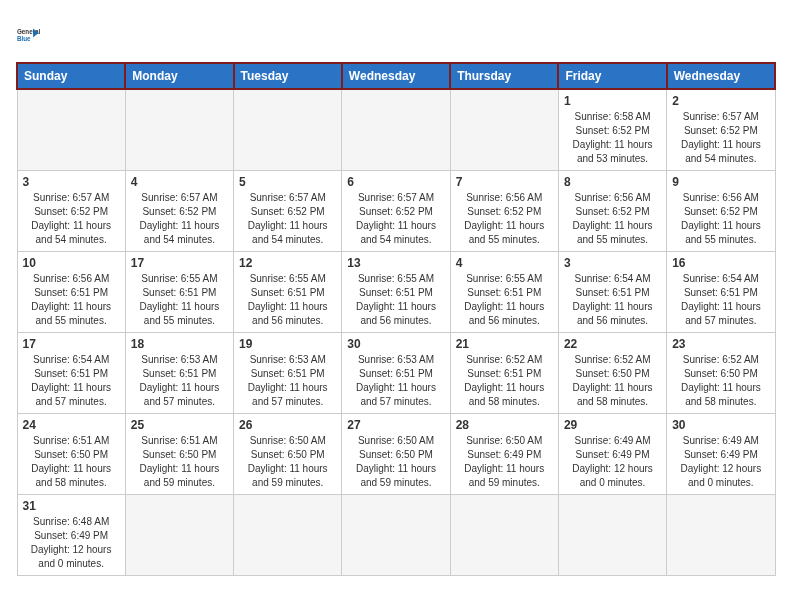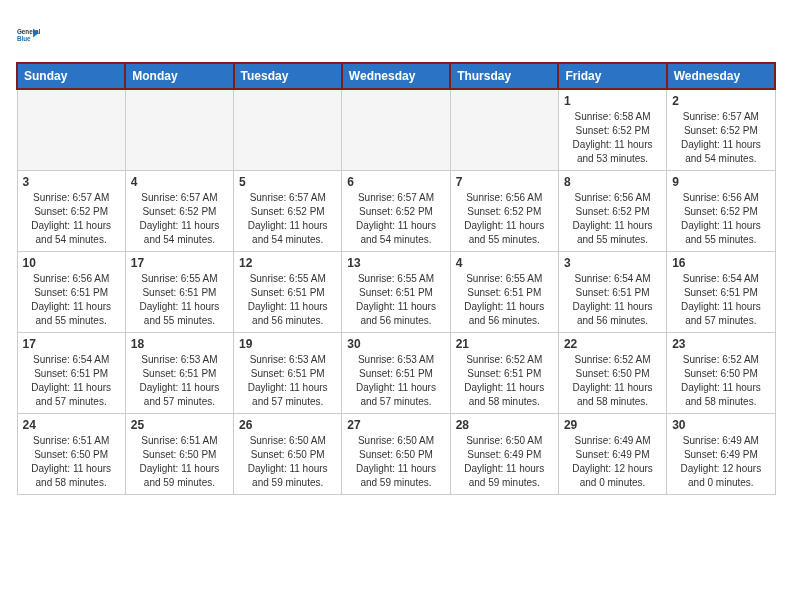--- a/index.html
+++ b/index.html
@@ -237,14 +237,26 @@
         </td>
         <td>
           <span class="day-number">29</span>
           <div class="day-info">Sunrise: 6:49 AM<br>Sunset: 6:49 PM<br>Daylight: 12 hours<br>and 0 minutes.</div>
         </td>
         <td>
           <span class="day-number">30</span>
           <div class="day-info">Sunrise: 6:49 AM<br>Sunset: 6:49 PM<br>Daylight: 12 hours<br>and 0 minutes.</div>
         </td>
       </tr>
+      <tr>
+        <td>
+          <span class="day-number">31</span>
+          <div class="day-info">Sunrise: 6:48 AM<br>Sunset: 6:49 PM<br>Daylight: 12 hours<br>and 0 minutes.</div>
+        </td>
+        <td class="last-row"></td>
+        <td class="last-row"></td>
+        <td class="last-row"></td>
+        <td class="last-row"></td>
+        <td class="last-row"></td>
+        <td class="last-row"></td>
+      </tr>
     </tbody>
 </table>
 
 </body></html>

